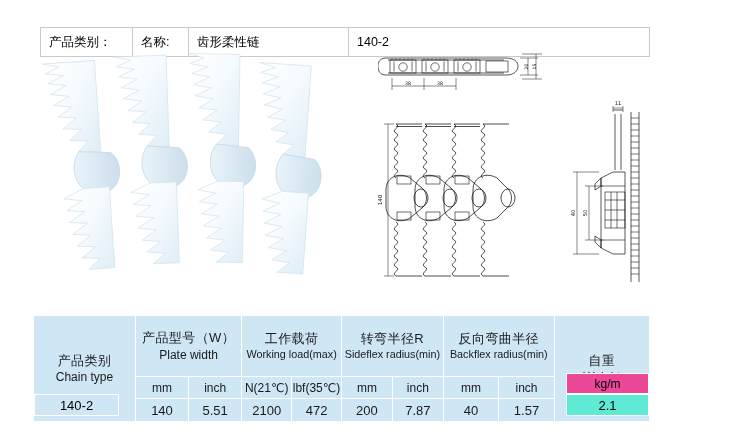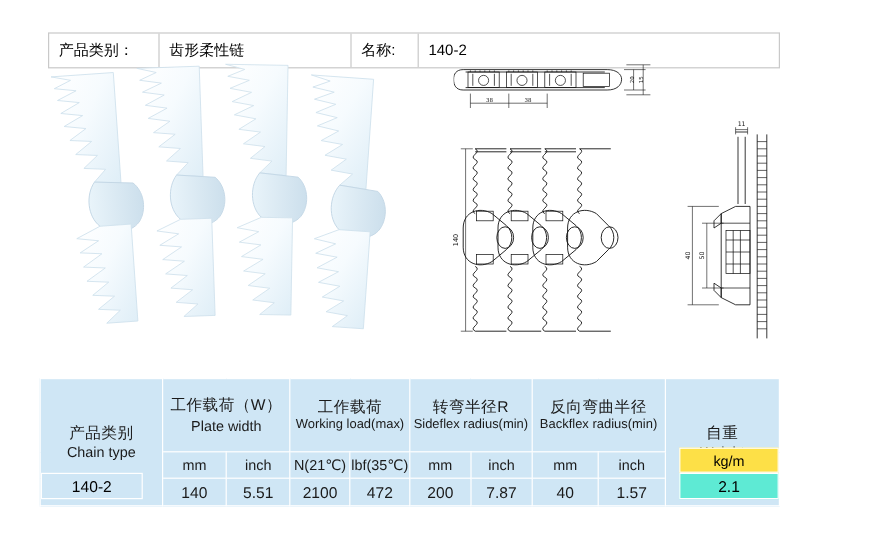--- a/index.html
+++ b/index.html
@@ -111,22 +111,22 @@
   .cn { display: block; font-size: 13px; letter-spacing: 0.4px; }
   .en { display: block; font-size: 12px; }
   .en.sm { font-size: 10.8px; }
   .u-sm { font-size: 10px; }
 </style>
 </head>
 <body>
 
 <div id="header-bar">
   <div class="hdr-cell hdr-label" id="hdr-cat-label">产品类别：</div>
+  <div class="hdr-cell hdr-label" id="hdr-name-label">名称:</div>
   <div class="hdr-cell hdr-value" id="hdr-cat-value">齿形柔性链</div>
-  <div class="hdr-cell hdr-label" id="hdr-name-label">名称:</div>
   <div class="hdr-cell hdr-value last">140-2</div>
 </div>
 
 <svg id="product-photo" viewBox="0 0 330 240">
   <defs>
     <linearGradient id="plastic" x1="0" y1="0" x2="1" y2="1">
       <stop offset="0%" stop-color="#ffffff"></stop>
       <stop offset="45%" stop-color="#f6fbfe"></stop>
       <stop offset="100%" stop-color="#dfeef7"></stop>
     </linearGradient>
@@ -334,21 +334,21 @@
 </div>
 
 <table id="spec-table">
   <tbody>
     <tr class="row-group">
       <td rowspan="3" style="width:86px">
         <span class="cn">产品类别</span>
         <span class="en">Chain type</span>
       </td>
       <td colspan="2" style="width:90px">
-        <span class="cn">工作载荷（W）</span>
+        <span class="cn">产品型号（W）</span>
         <span class="en">Plate width</span>
       </td>
       <td colspan="2" style="width:84px">
         <span class="cn">工作载荷</span>
         <span class="en sm">Working load(max)</span>
       </td>
       <td colspan="2" style="width:86px">
         <span class="cn">转弯半径R</span>
         <span class="en sm">Sideflex radius(min)</span>
       </td>
@@ -391,14 +391,14 @@
             font-size:13px;background:#cfe6f5;border:1px solid #ffffff;
             box-sizing:border-box;">140-2</div>
 
 <div id="weight-value-overlay" style="position:absolute;left:566px;top:394px;width:83px;height:22px;
             display:flex;align-items:center;justify-content:center;
             font-size:13px;background:#5eead4;border:1px solid #ffffff;
             box-sizing:border-box;">2.1</div>
 
 <div id="weight-unit-overlay" style="position:absolute;left:566px;top:373px;width:83px;height:21px;
             display:flex;align-items:center;justify-content:center;
-            font-size:12px;background:#fde047;border:1px solid #ffffff;
+            font-size:12px;background:#ec4899;border:1px solid #ffffff;
             box-sizing:border-box;">kg/m</div>
 
 </body></html>

